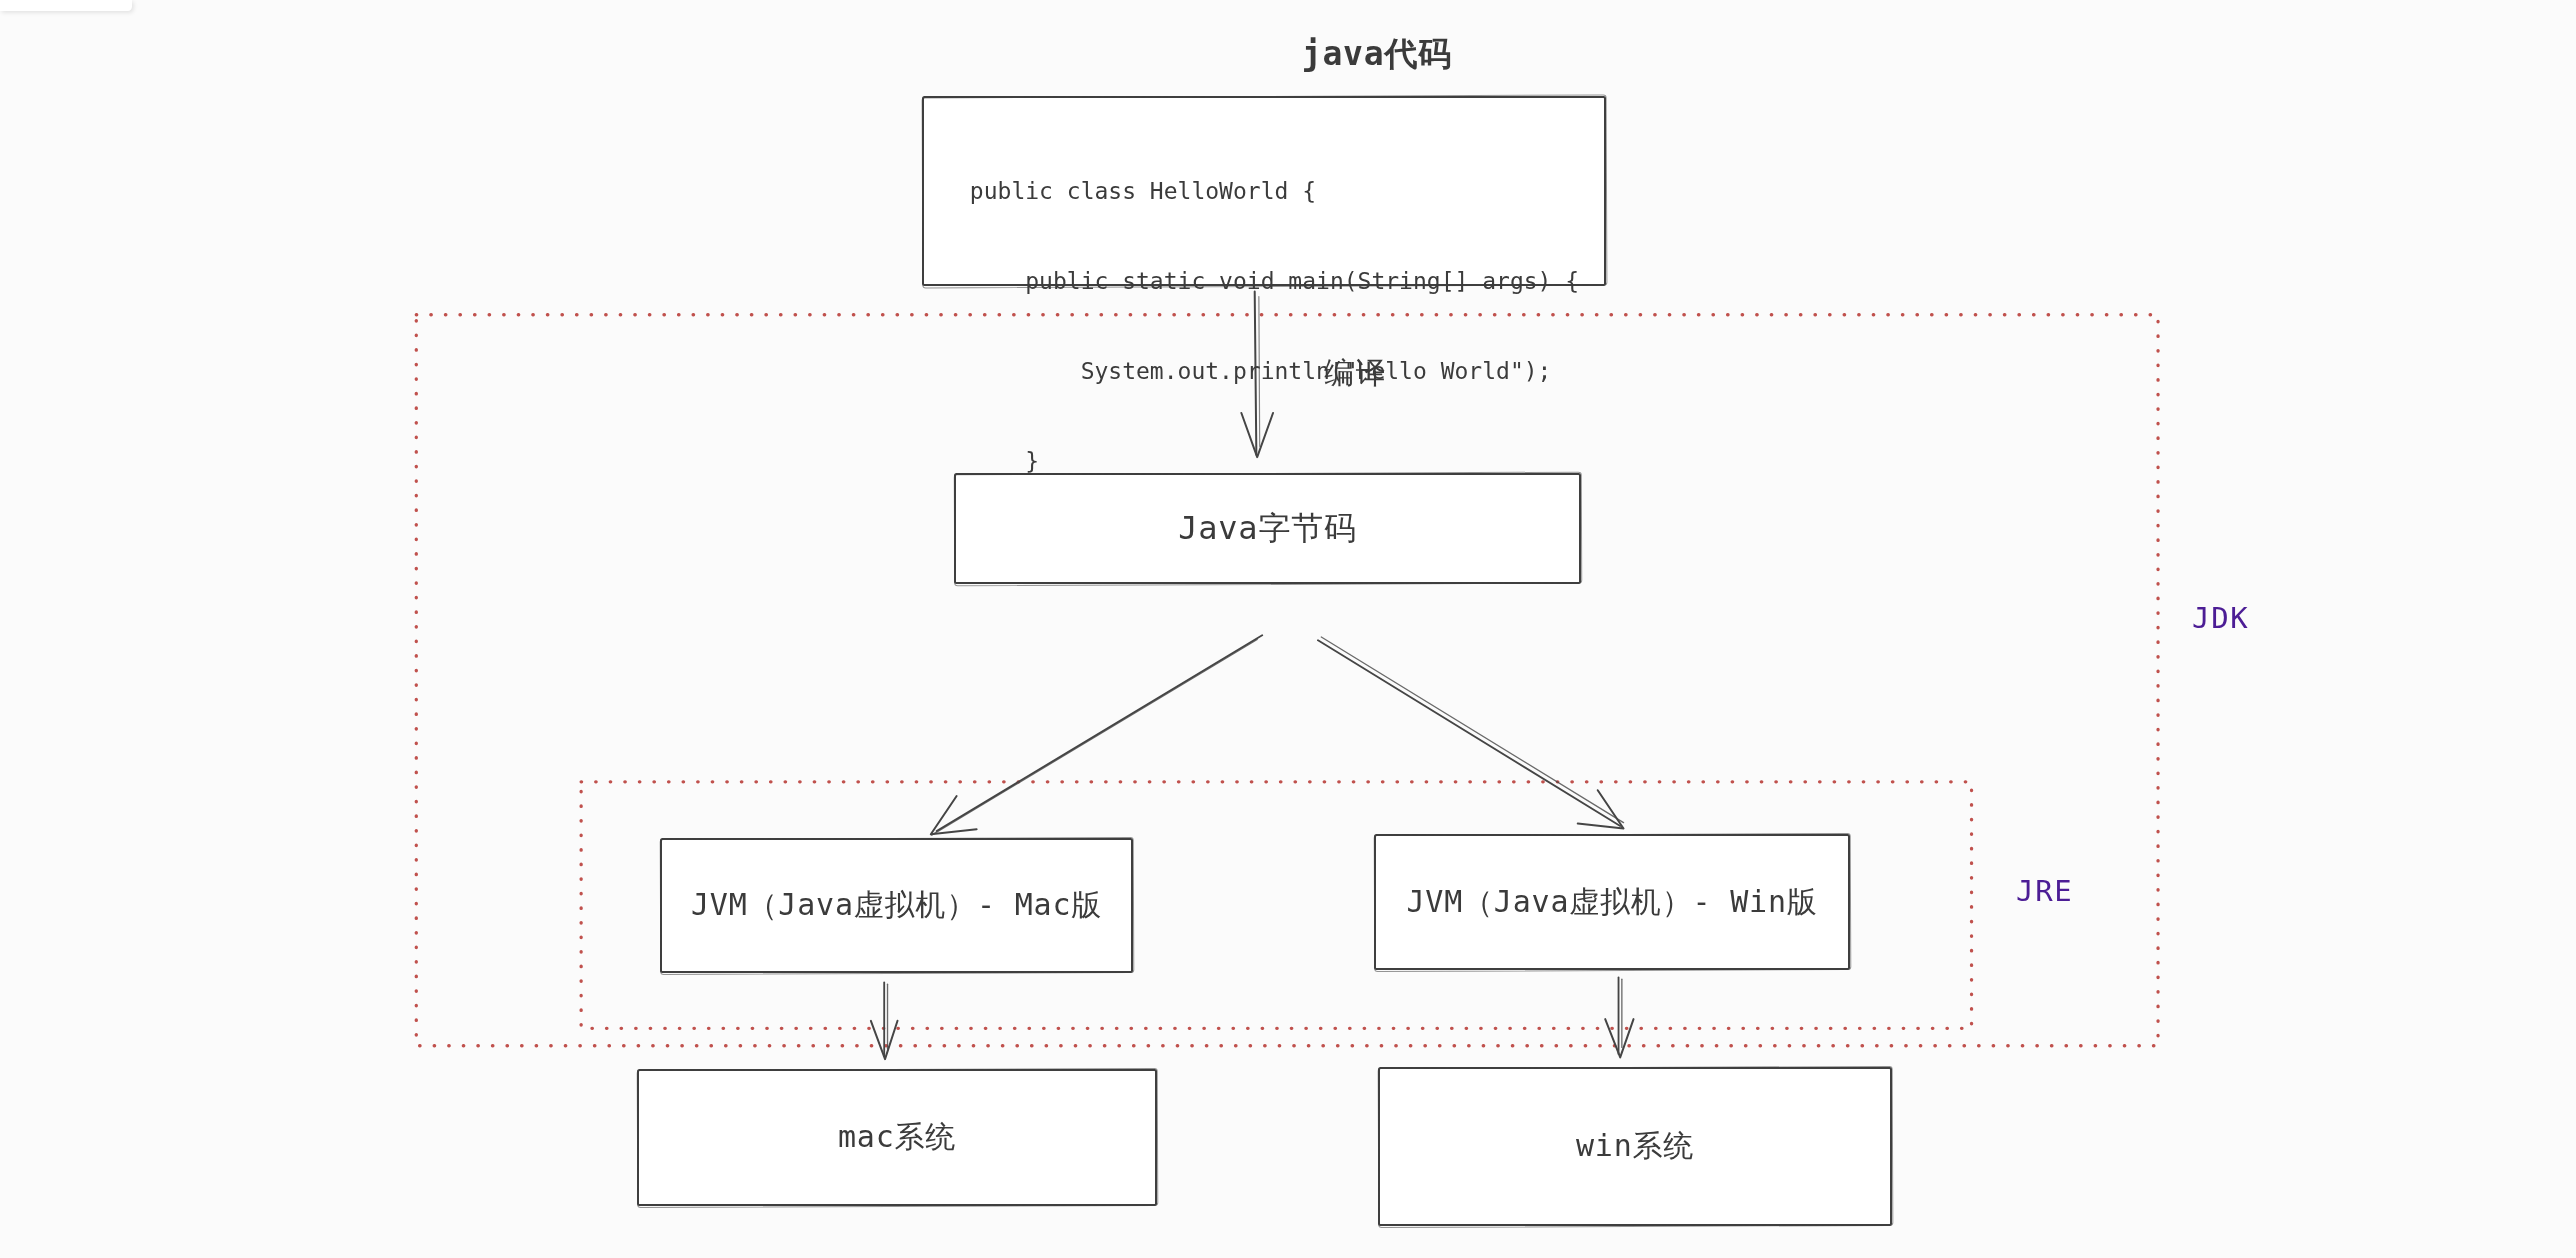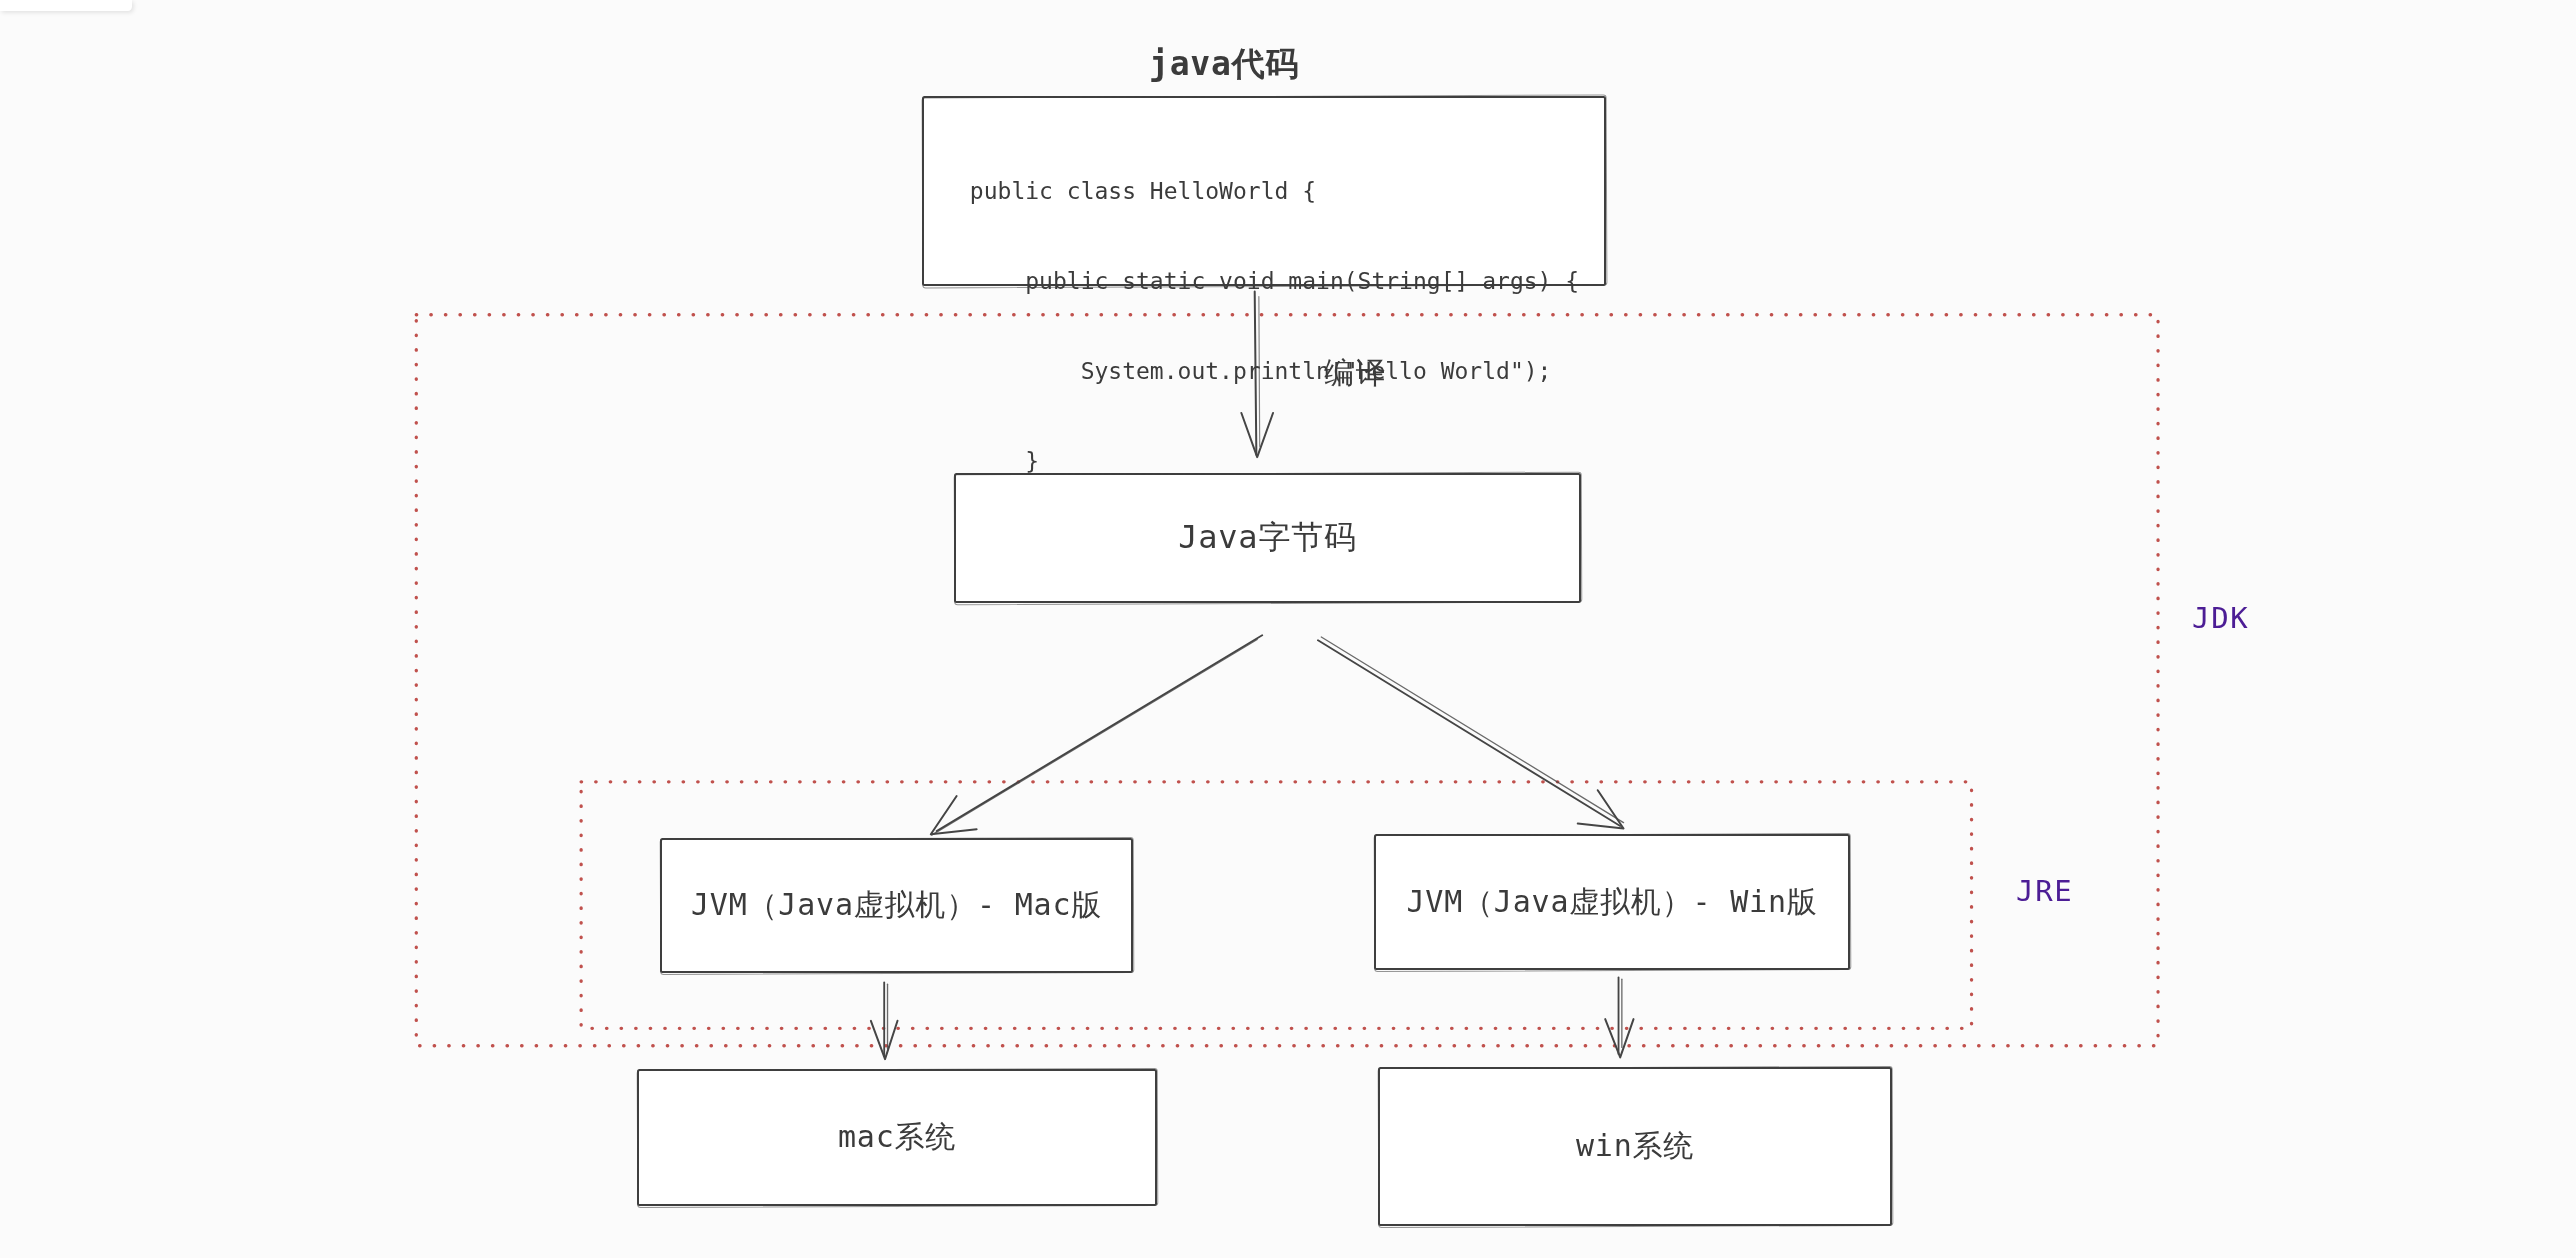--- a/index.html
+++ b/index.html
@@ -71,35 +71,35 @@
       </g>
 
       <g>
         <path d="M1944 1174 L1944 1266" stroke-width="2.2"></path>
         <path d="M1948 1176 L1948 1258" stroke-width="1.6" opacity=".8"></path>
         <path d="M1928 1224 L1946 1270 L1962 1224" stroke-width="2.4"></path>
       </g>
     </g>
   </svg>
 
-  <div class="abs diagram-title" style="left:1149px;top:42px;width:303px;text-align:left;">java代码</div>
+  <div class="abs diagram-title" style="left:1149px;top:32px;width:303px;text-align:right;">java代码</div>
 
   <div class="sketch-box code-box" style="left:922px;top:96px;width:684px;height:190px;">
     <div class="code-pre">
       <div class="code-line">public class HelloWorld {</div>
       <div class="code-line">    public static void main(String[] args) {</div>
       <div class="code-line">        System.out.println("Hello World");</div>
       <div class="code-line">    }</div>
       <div class="code-line">}</div>
     </div>
   </div>
 
   <div class="abs edge-label" style="left:1295px;top:353px;">编译</div>
 
-  <div class="sketch-box" style="left:954px;top:473px;width:627px;height:130px;">
+  <div class="sketch-box" style="left:954px;top:473px;width:627px;height:111px;">
     <span class="box-label" style="font-size:32px;">Java字节码</span>
   </div>
 
   <div class="sketch-box" style="left:660px;top:838px;width:473px;height:135px;">
     <span class="box-label">JVM（Java虚拟机）- Mac版</span>
   </div>
 
   <div class="sketch-box" style="left:1374px;top:834px;width:476px;height:136px;">
     <span class="box-label">JVM（Java虚拟机）- Win版</span>
   </div>

